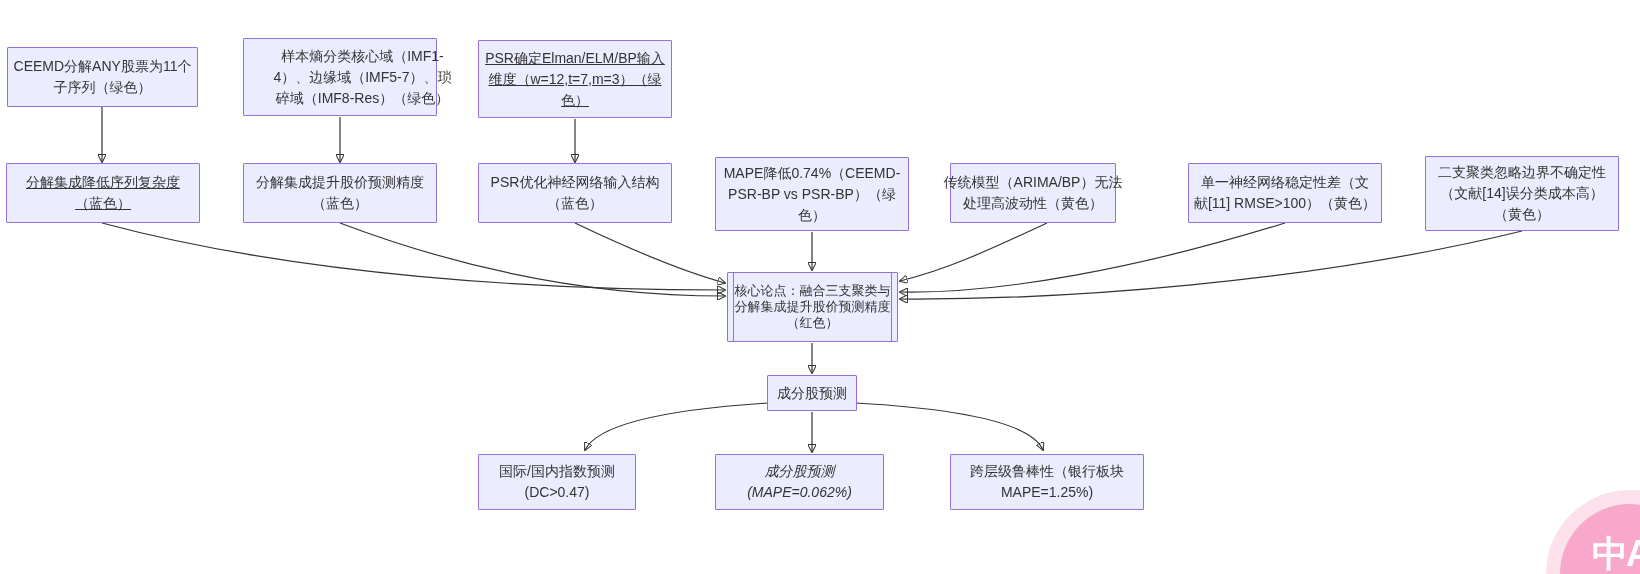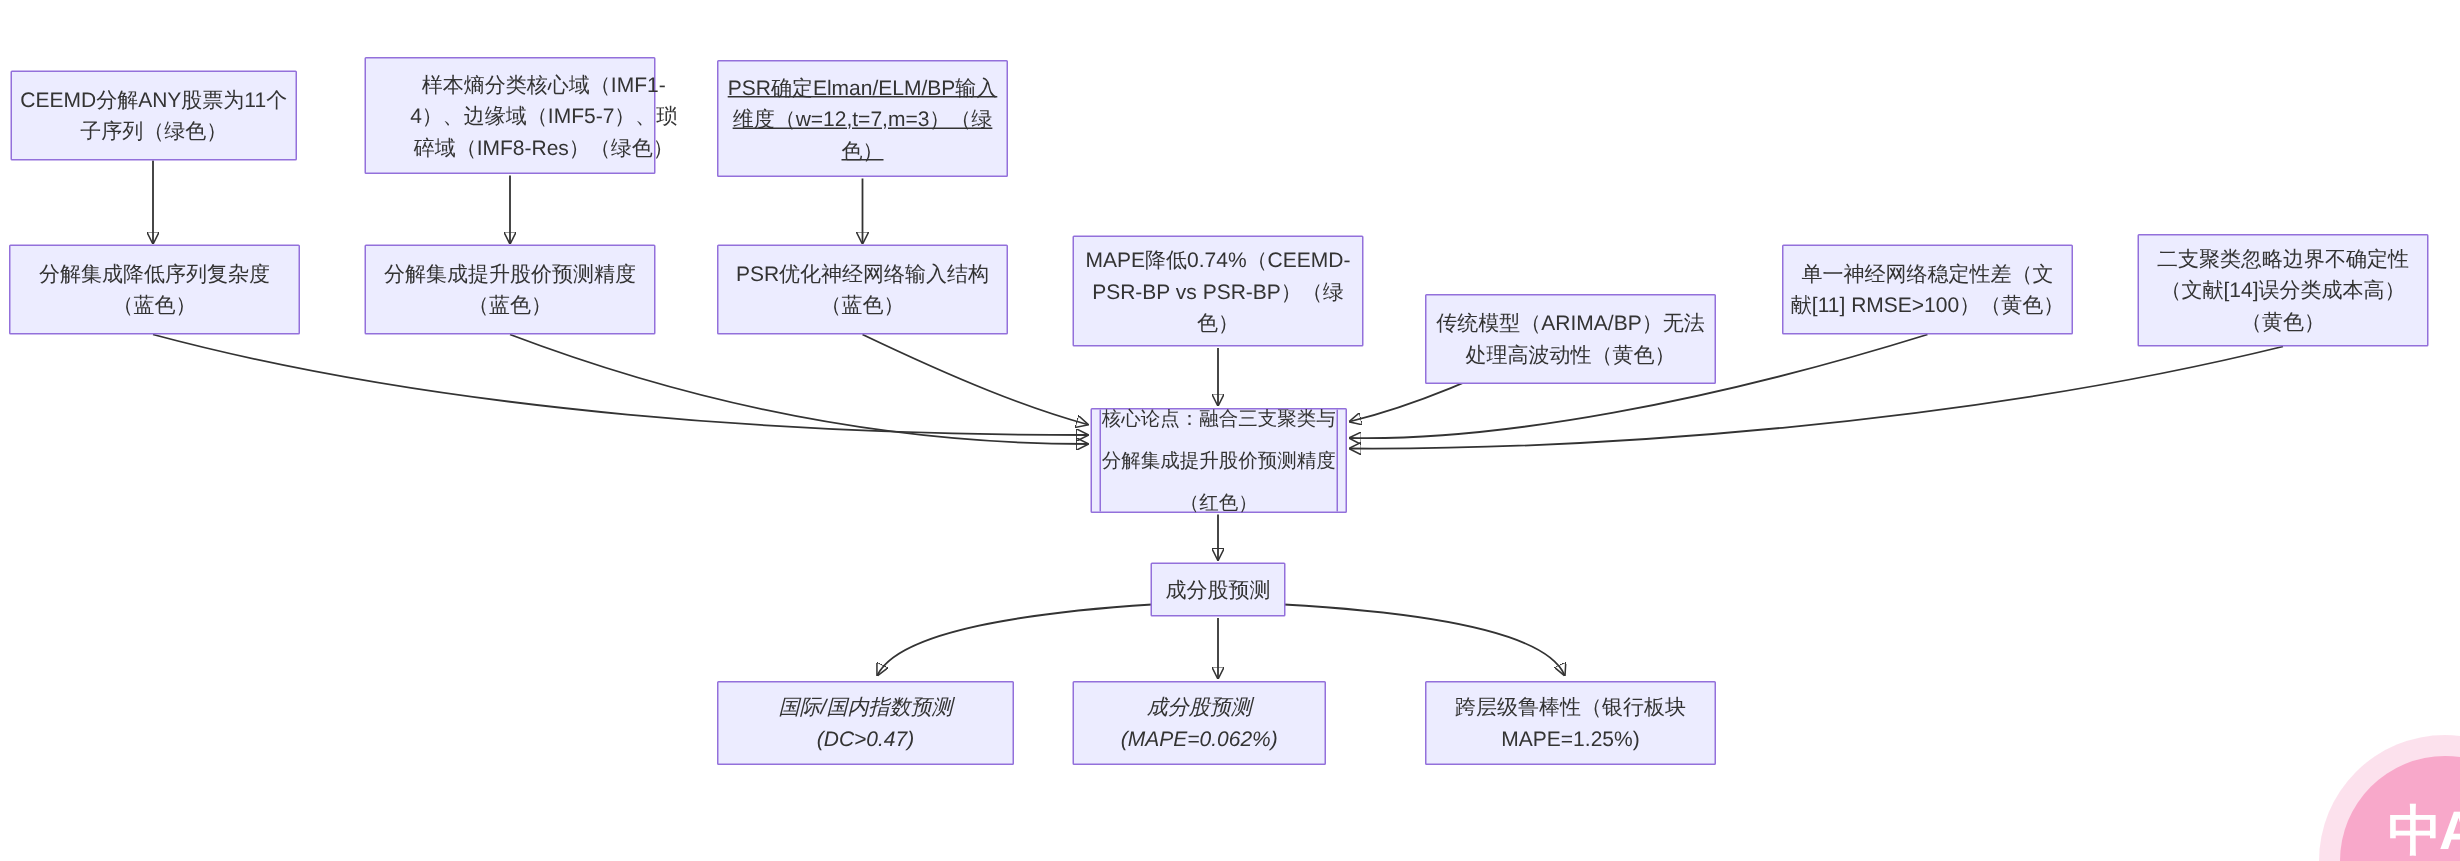--- a/index.html
+++ b/index.html
@@ -14,35 +14,35 @@
     position:absolute; background:#ececff; border:1px solid #9370db;
     display:flex; align-items:center; justify-content:center; text-align:center;
     color:#333333; box-sizing:border-box; border-radius:1px;
   }
   .label { white-space:pre; font-size:14px; line-height:21px; }
   .subroutine::before, .subroutine::after {
     content:""; position:absolute; top:0; bottom:0; width:1px; background:#9370db;
   }
   .subroutine::before { left:5px; }
   .subroutine::after  { right:5px; }
-  .subroutine .label { font-size:13px; line-height:28px;text-align:center; }
+  .subroutine .label { font-size:13px; line-height:16px;text-align:center; }
 
   #n-ceemd       { left:7px;    top:47px;  width:191px; height:60px; }
   #n-entropy     { left:243px;  top:38px;  width:194px; height:78px;padding-left:45px; }
   #n-psr-dim     { left:478px;  top:40px;  width:194px; height:78px;text-decoration:underline; }
-  #n-decomp      { left:6px;    top:163px; width:194px; height:60px; }
+  #n-decomp      { left:6px;    top:163px; width:194px; height:60px;text-decoration:underline; }
   #n-twc         { left:243px;  top:163px; width:194px; height:60px; }
   #n-psr-opt     { left:478px;  top:163px; width:194px; height:60px; }
   #n-mape        { left:715px;  top:157px; width:194px; height:74px; }
-  #n-traditional { left:950px;  top:163px; width:194px; height:60px;margin-top:33px; }
+  #n-traditional { left:950px;  top:163px; width:166px; height:60px; }
   #n-single-nn   { left:1188px; top:163px; width:194px; height:60px; }
   #n-two-wc      { left:1425px; top:156px; width:194px; height:75px; }
   #n-core        { left:727px;  top:272px; width:171px; height:70px; }
   #n-experiment  { left:767px;  top:375px; width:90px;  height:36px; }
-  #n-index-pred  { left:478px;  top:454px; width:198px; height:56px;font-style:italic; }
+  #n-index-pred  { left:478px;  top:454px; width:158px; height:56px; }
   #n-stock-pred  { left:715px;  top:454px; width:169px; height:56px;font-style:italic; }
   #n-robust      { left:950px;  top:454px; width:194px; height:56px; }
 
   #watermark {
     position:absolute; right:-60px; bottom:-70px; width:140px; height:140px;
     border-radius:50%; background:#f8a8ca;
     box-shadow:0 0 0 14px rgba(250,200,222,0.55);
   }
   #watermark .wm-text {
     position:absolute; left:32px; top:26px; color:#ffffff;

